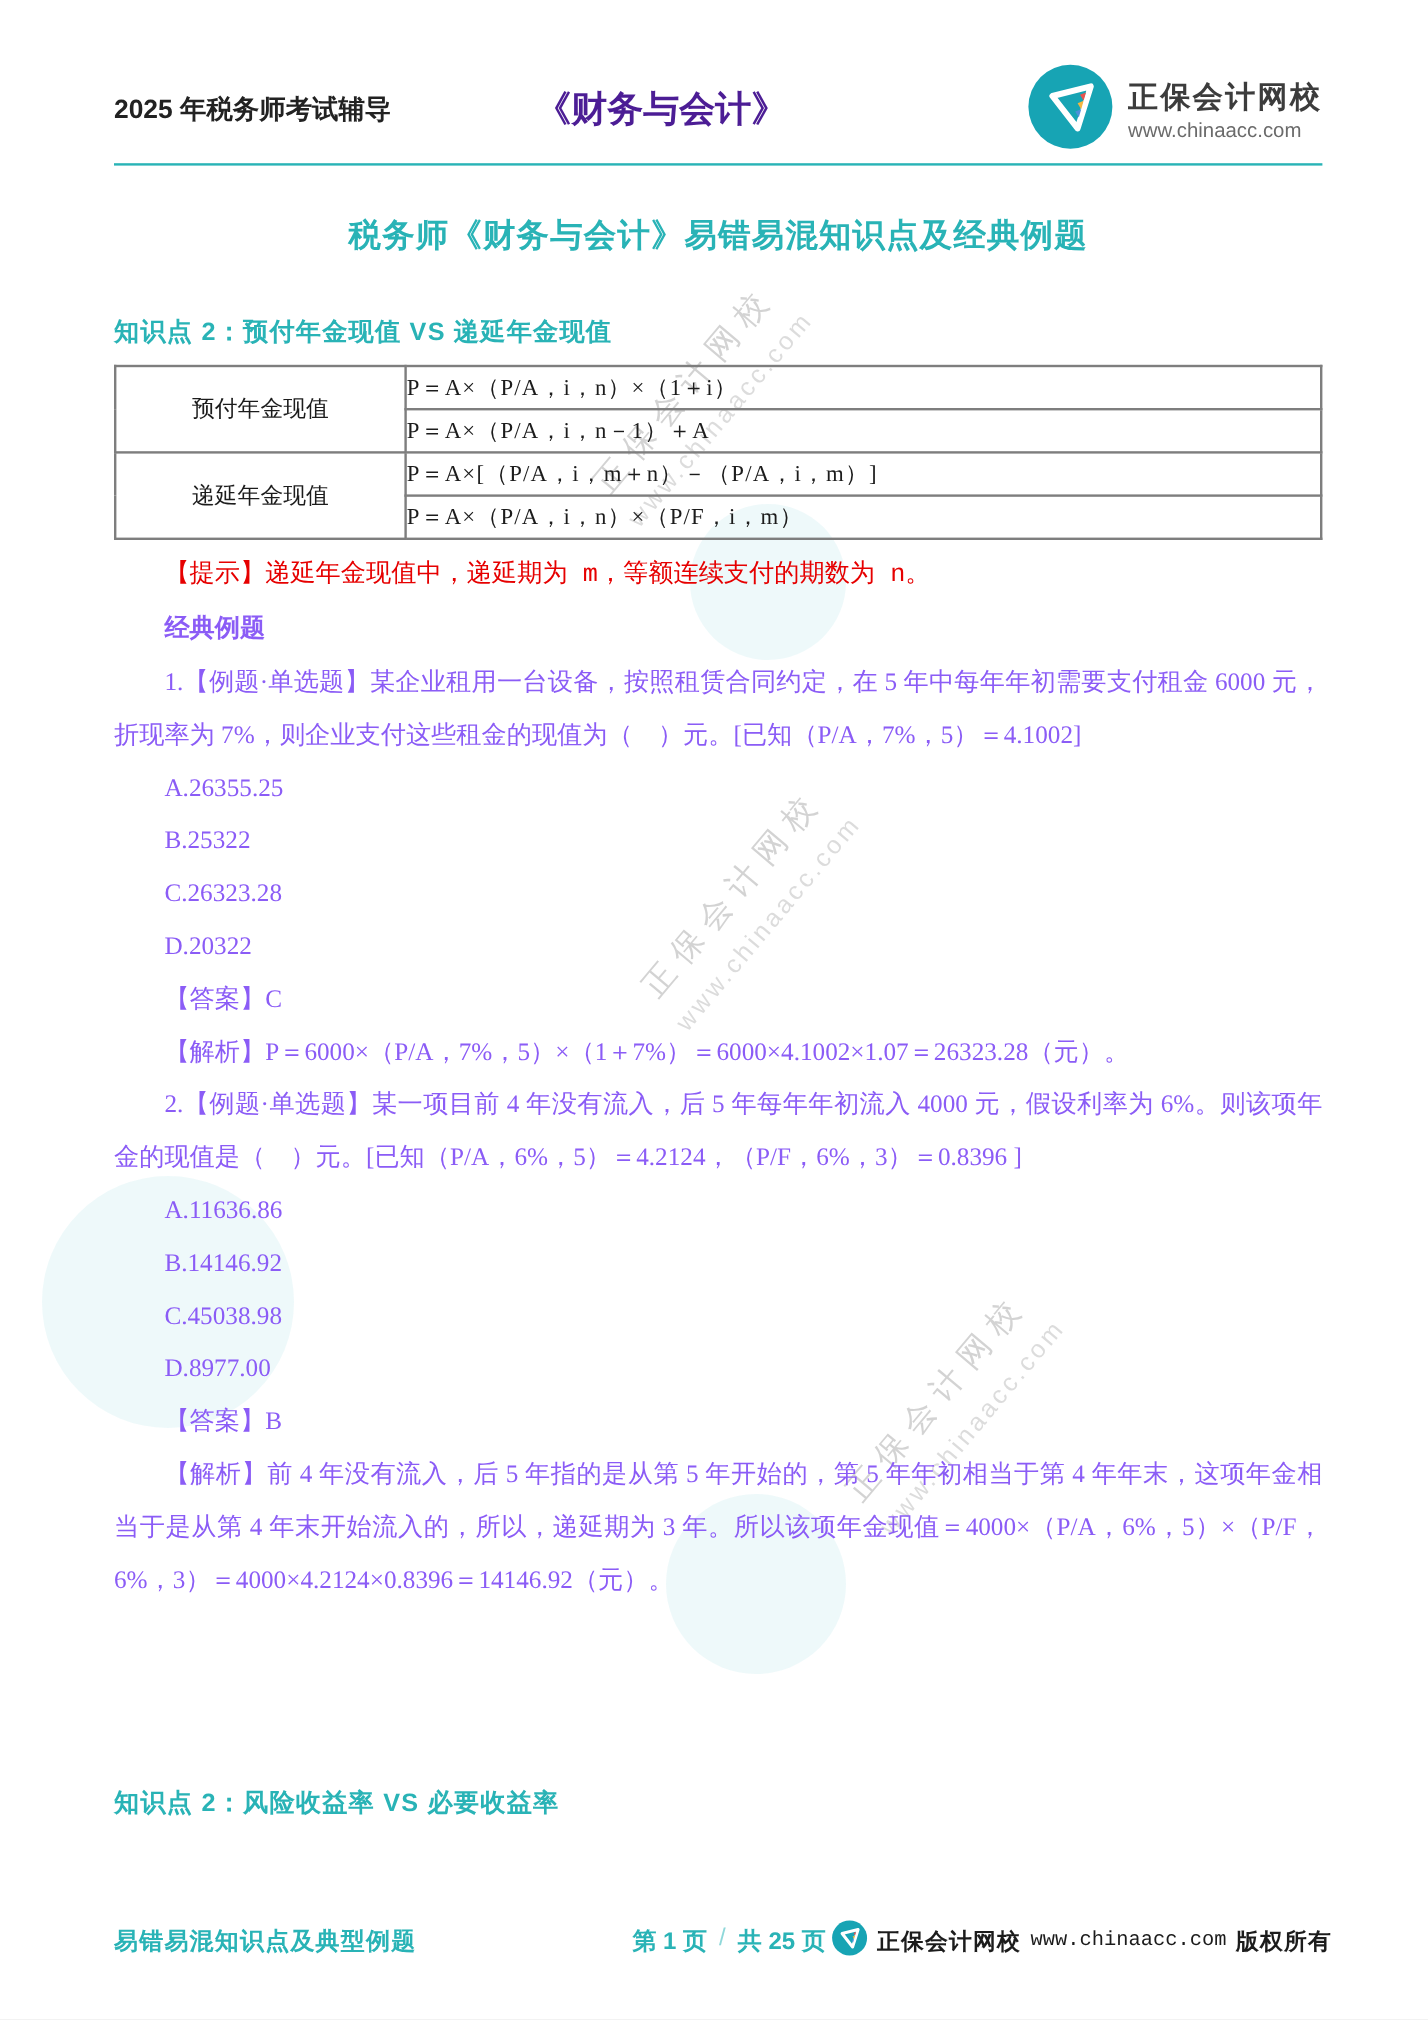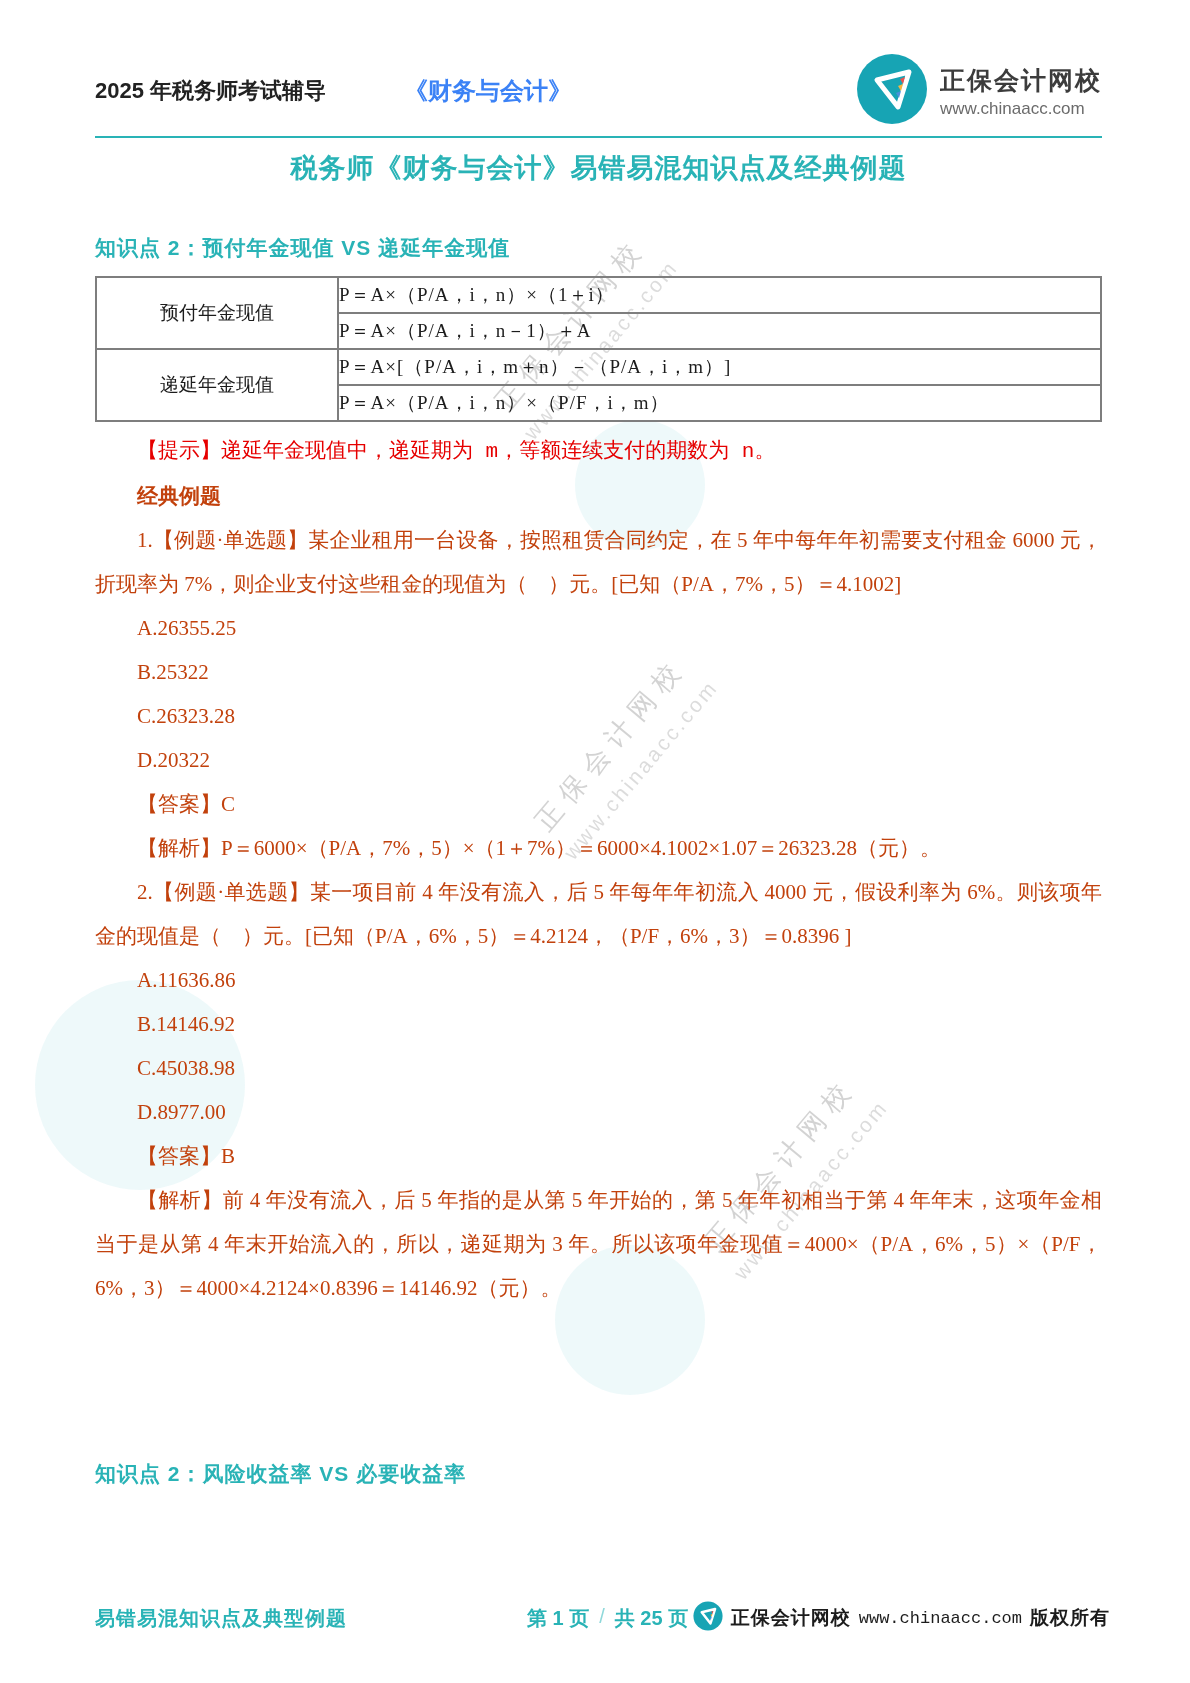--- a/index.html
+++ b/index.html
@@ -18,29 +18,29 @@
     color:rgba(110,110,110,0.30); font-family:"Liberation Sans",sans-serif;
     text-align:center; white-space:nowrap;
   }
   .wm .cn { display:block; font-size:27px; letter-spacing:9px; }
   .wm .en { display:block; font-size:21px; letter-spacing:3px; margin-top:10px; color:rgba(120,120,120,0.26); }
   .wm-circle { position:absolute; border-radius:50%; background:rgba(70,190,200,0.09); }
 
   
   .header { display:flex; align-items:center; padding-top:50px; height:132px; }
   .hdr-course { font-family:"Liberation Sans",sans-serif; font-size:22px; font-weight:bold; color:#222;text-align:center; }
-  .hdr-subject { font-family:"Liberation Sans",sans-serif; font-size:24px; font-weight:bold; color:#3b82f6; margin-left:78px; }
+  .hdr-subject { font-family:"Liberation Sans",sans-serif; font-size:30px; font-weight:bold; color:#4c1d95; margin-left:120px; }
   .hdr-logo { margin-left:auto; display:flex; align-items:center; gap:12px; }
   .logo-text .brand { font-family:"Liberation Sans",sans-serif; font-size:25px; font-weight:bold; color:#3c3c3c; letter-spacing:2px; }
   .logo-text .site  { font-family:"Liberation Sans",sans-serif; font-size:17px; color:#6b6b6b; margin-top:2px; }
   .rule { border:0; border-top:2px solid #29b3b6; margin-top:4px; }
 
   
   .doc-title {
-    margin-top:12px; text-align:center; font-family:"Liberation Sans",sans-serif;
+    margin-top:40px; text-align:center; font-family:"Liberation Sans",sans-serif;
     font-size:27px; font-weight:bold; color:#29b3b6; letter-spacing:1px;
   }
   .kp-heading {
     margin-top:48px; font-family:"Liberation Sans",sans-serif;
     font-size:21px; font-weight:bold; color:#29b3b6; letter-spacing:1px;
   }
   .kp2-heading { margin-top:150px; }
 
   
   table.formula-table {
@@ -48,21 +48,21 @@
     border:2px solid #f9a8d4;
   }
   table.formula-table td {
     border:2px solid #7e7e7e; height:36px; font-size:19px; color:#1c1c1c;
   }
   td.row-label { width:242px; text-align:center; }
   td.row-formula { letter-spacing:1px; }
 
   
   .para {
-    font-size:21px; line-height:44px; text-indent:2em; text-align:justify; color:#c2410c;
+    font-size:21px; line-height:44px; text-indent:2em; text-align:justify; color:#8b5cf6;
   }
   .tip { margin-top:8px; color:#e60000;font-family:Liberation Mono, monospace; }
   .examples-heading { font-family:"Liberation Sans",sans-serif; font-weight:bold; }
   .option { text-align:left; }
 
   
   .footer {
     position:absolute; z-index:2; left:95px; right:80px; bottom:48px;
     display:flex; align-items:center; font-family:"Liberation Sans",sans-serif;justify-content:center;
   }

